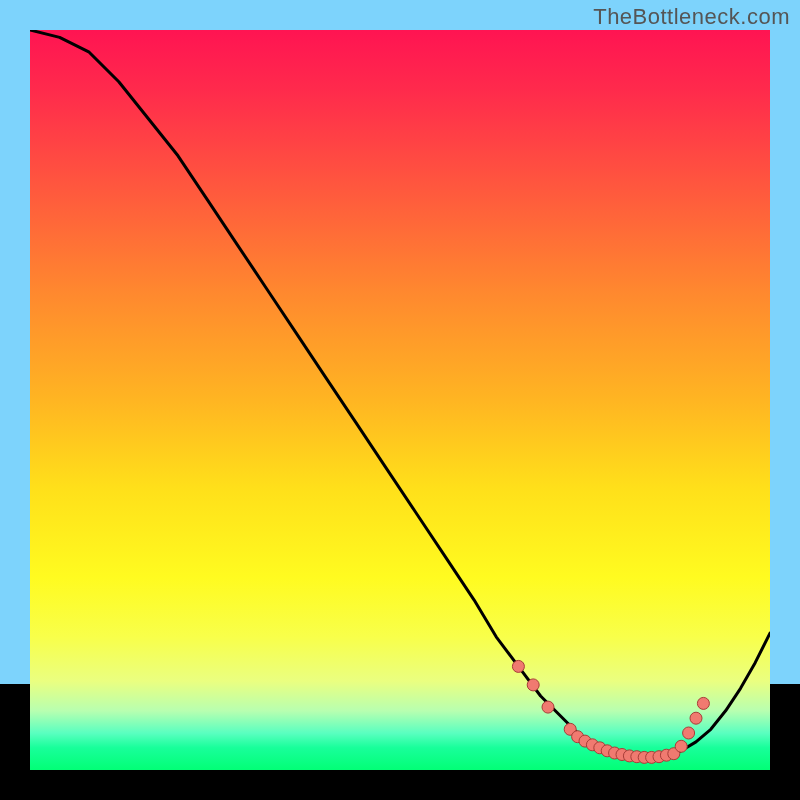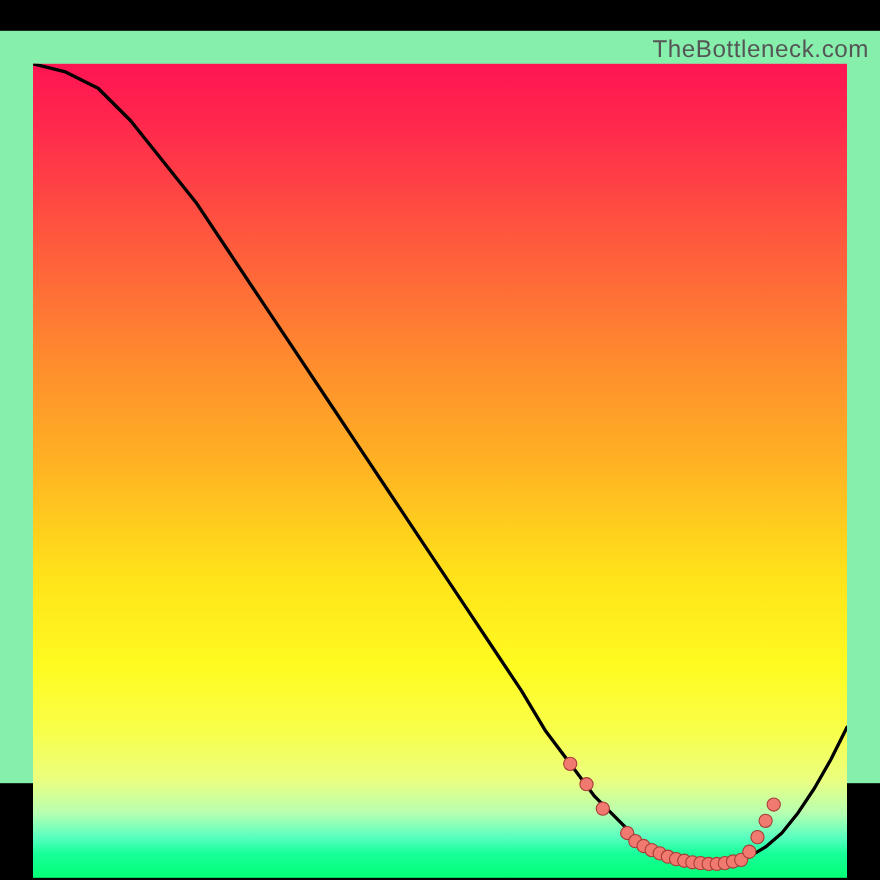--- a/index.html
+++ b/index.html
@@ -8,22 +8,21 @@
     width: 800px;
     height: 800px;
     background: #000;
     overflow: hidden;
     font-family: Arial, Helvetica, sans-serif;
   }
   .outer {
     position: relative;
     width: 800px;
     height: 684px;
-    background: #86efac;
-    margin-top: 28px;
+    background: #7dd3fc;
   }
   .watermark {
     position: absolute;
     top: 4px;
     right: 10px;
     color: #555;
     font-size: 22px;
     font-weight: 500;
     letter-spacing: 0.5px;
     z-index: 10;

